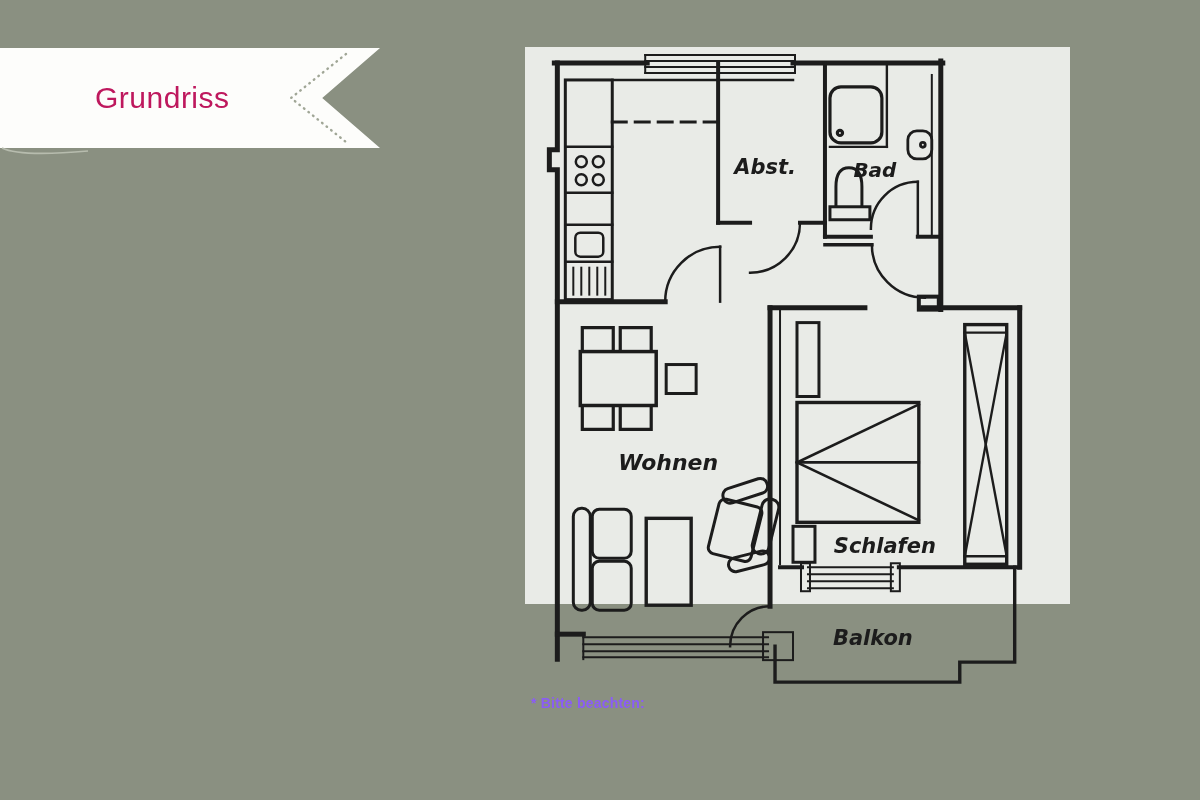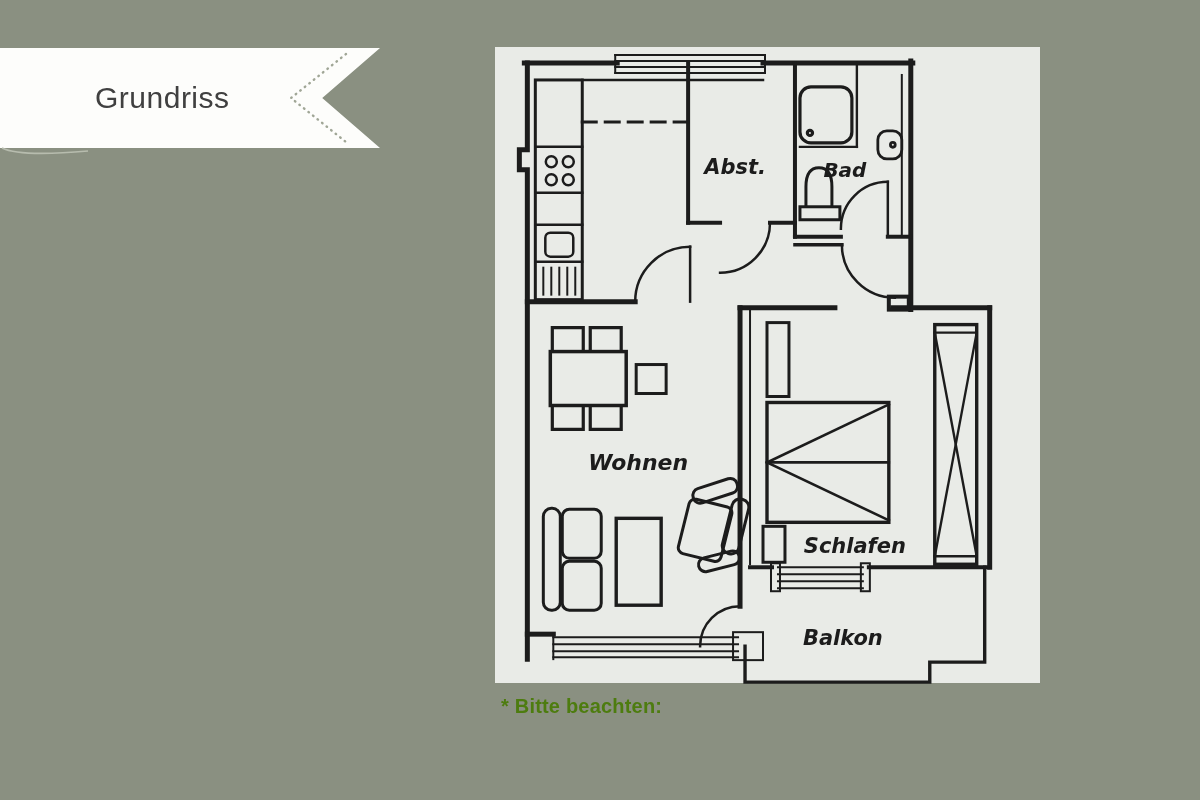--- a/index.html
+++ b/index.html
@@ -10,42 +10,42 @@
     position:relative;overflow:hidden;
   }
   
   .banner{
     position:absolute;left:0;top:48px;width:380px;height:100px;
     background:#fdfdfb;
     clip-path:polygon(0 0,100% 0,84.8% 50%,100% 100%,0 100%);
   }
   .banner-label{
     position:absolute;left:95px;top:0;height:113px;line-height:100px;
-    font-size:30px;letter-spacing:.5px;color:#404040;
+    font-size:30px;letter-spacing:.5px;color:#be185d;
     font-family:"Liberation Sans","DejaVu Sans",sans-serif;
   }
   .banner-chevron{position:absolute;left:0;top:0;width:380px;height:100px;}
   .banner-curl{position:absolute;left:0;top:146px;width:100px;height:16px;}
   
   .panel{
-    position:absolute;left:495px;top:47px;width:545px;height:636px;
+    position:absolute;left:525px;top:47px;width:545px;height:557px;
     background:#e9ebe7;
   }
   .plan-svg{position:absolute;left:0;top:0;width:545px;height:705px;}
   .plan-svg path,.plan-svg rect,.plan-svg line,.plan-svg circle,.plan-svg ellipse{
     stroke:#1c1c1c;fill:none;stroke-linecap:square;
   }
   .room-label{
     font-family:"DejaVu Sans","Liberation Sans",sans-serif;
     font-weight:bold;font-style:italic;
     fill:#1c1c1c;stroke:none;text-anchor:middle;
   }
   .note{
-    position:absolute;color:#4d7c0f;font-weight:600;
-    font-size:20px;letter-spacing:.2px;white-space:nowrap;
+    position:absolute;color:#8b5cf6;font-weight:600;
+    font-size:14px;letter-spacing:.2px;white-space:nowrap;
     font-family:"Liberation Sans","DejaVu Sans",sans-serif;
   }
   .note-1{left:6px;top:648px;}
   .note-2{left:11px;top:674px;}
 </style>
 </head>
 <body>
 
 <div class="banner">
   <span class="banner-label">Grundriss</span>

